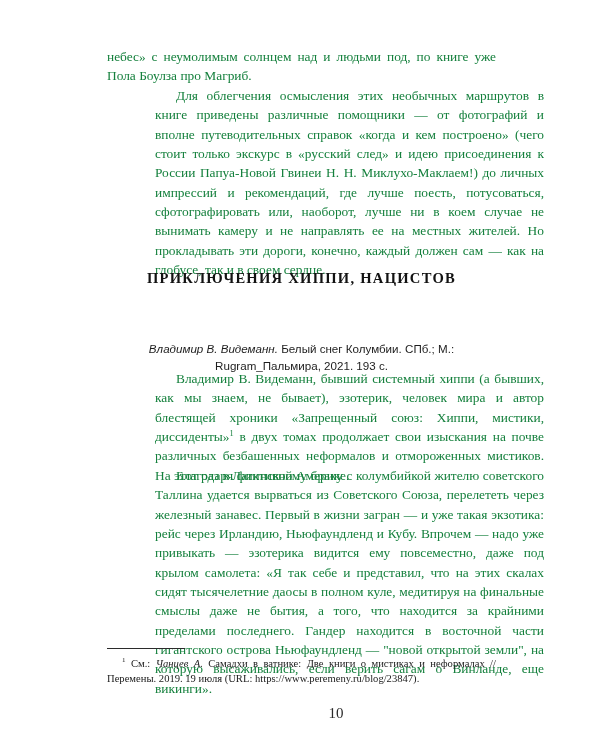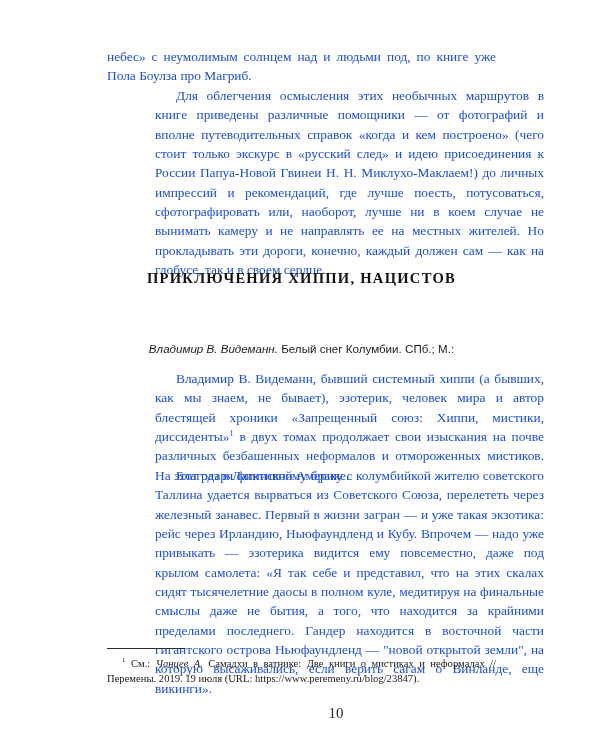--- a/index.html
+++ b/index.html
@@ -29,21 +29,21 @@
   }
 
   
   .body-para {
     font-family: "Liberation Serif", "DejaVu Serif", serif;
     font-size: 13.4px;
     line-height: 19.35px;
     text-align: justify;
     text-justify: inter-word;
     margin: 0;
-    color: #1d4ed8;
+    color: #15803d;
     -webkit-hyphens: manual;
     hyphens: manual;
   }
   .body-para.indent {
     text-indent: 21px;
     margin-left: 48px;
   }
   .body-para.last-flush {
     text-align-last: left;
   }
@@ -141,20 +141,21 @@
   <p class="body-para text-block last-flush" style="top:47px;">небес» с неумолимым солнцем над и людьми под, по книге уже Пола Боулза про Магриб.</p>
 
   <p class="body-para text-block indent" style="top:86px;">Для облегчения осмысления этих необычных маршрутов в книге приведены различные помощники — от фотографий и вполне путеводительных справок «когда и кем построено» (чего стоит только экскурс в «русский след» и идею присоединения к России Папуа-Новой Гвинеи Н. Н. Миклухо-Маклаем!) до личных импрессий и рекомендаций, где лучше поесть, потусоваться, сфотографировать или, наоборот, лучше ни в коем случае не вынимать камеру и не направлять ее на местных жителей. Но прокладывать эти дороги, конечно, каждый должен сам — как на глобусе, так и в своем сердце.</p>
 
   <h2 class="section-heading" style="top:268px;">
     <span>ПРИКЛЮЧЕНИЯ ХИППИ, НАЦИСТОВ</span><br>
   </h2>
 
   <p class="citation" style="top:340px;">
     <span class="author">Владимир В. Видеманн.</span><span> Белый снег Колумбии. СПб.; М.:</span><br>
+    <span>Rugram_Пальмира, 2021. 193 с.</span>
   </p>
 
   <p class="body-para text-block indent" style="top:369px;">
     <span>Владимир В. Видеманн, бывший системный хиппи (а бывших, как мы знаем, не бывает), эзотерик, человек мира и автор блестящей хроники «Запрещенный союз: Хиппи, мистики, диссиденты»</span><span class="sup">1</span><span> в двух томах продолжает свои изыскания на почве различных безбашенных неформалов и отмороженных мистиков. На этот раз в Латинской Америке.</span>
   </p>
 
   <p class="body-para text-block indent last-flush" style="top:466px;">Благодаря фиктивному браку с колумбийкой жителю советского Таллина удается вырваться из Советского Союза, перелететь через железный занавес. Первый в жизни загран — и уже такая экзотика: рейс через Ирландию, Ньюфаундленд и Кубу. Впрочем — надо уже привыкать — эзотерика видится ему повсеместно, даже под крылом самолета: «Я так себе и представил, что на этих скалах сидят тысячелетние даосы в полном куле, медитируя на финальные смыслы даже не бытия, а того, что находится за крайними пределами последнего. Гандер находится в восточной части гигантского острова Ньюфаундленд — "новой открытой земли", на которую высаживались, если верить сагам о Винланде, еще викинги».</p>
 
   <hr class="footnote-rule">
 

